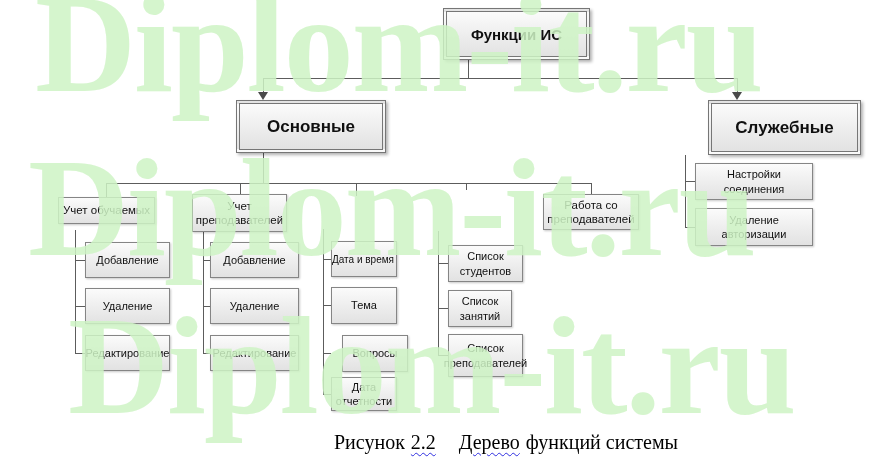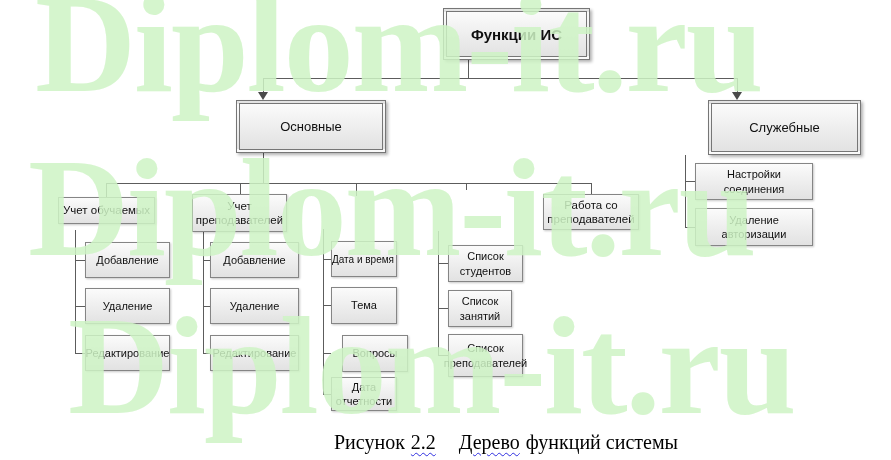--- a/index.html
+++ b/index.html
@@ -17,21 +17,21 @@
   .arrow{position:absolute;width:0;height:0;z-index:1;
          border-left:5px solid transparent;border-right:5px solid transparent;
          border-top:8px solid #4a4a4a;}
   
   .node{position:absolute;z-index:2;display:flex;align-items:center;justify-content:center;
         text-align:center;box-sizing:border-box;color:#101010;
         background:linear-gradient(180deg,#fbfbfb 0%,#ededed 55%,#e2e2e2 100%);
         border:1px solid #858585;box-shadow:1px 1px 2px rgba(0,0,0,0.22);}
   .lvl1,.lvl2{border:4px double #767676;box-shadow:2px 2px 3px rgba(0,0,0,0.30);margin-left:48px;}
   .lvl1{font-weight:bold;font-size:15px;}
-  .lvl2{font-weight:normal;font-size:13px;}
+  .lvl2{font-weight:bold;font-size:17px;}
   .lvl3{font-size:11.5px;line-height:1.25;padding:1px 2px;}
   .leaf{font-size:11px;line-height:1.3;padding:1px 2px;overflow-wrap:break-word;}
   .one-line{white-space:nowrap;}
   .tight{font-size:10px;white-space:nowrap;justify-content:flex-end;}
   
   .caption{position:absolute;left:281px;top:431px;width:450px;z-index:2;text-align:center;
            font-family:"Liberation Serif",serif;font-size:20px;color:#000;}
   .caption span{display:inline;}
   .sq{text-decoration:underline;text-decoration-style:wavy;text-decoration-color:#2f2fe0;
       text-decoration-thickness:1px;text-underline-offset:3px;}

